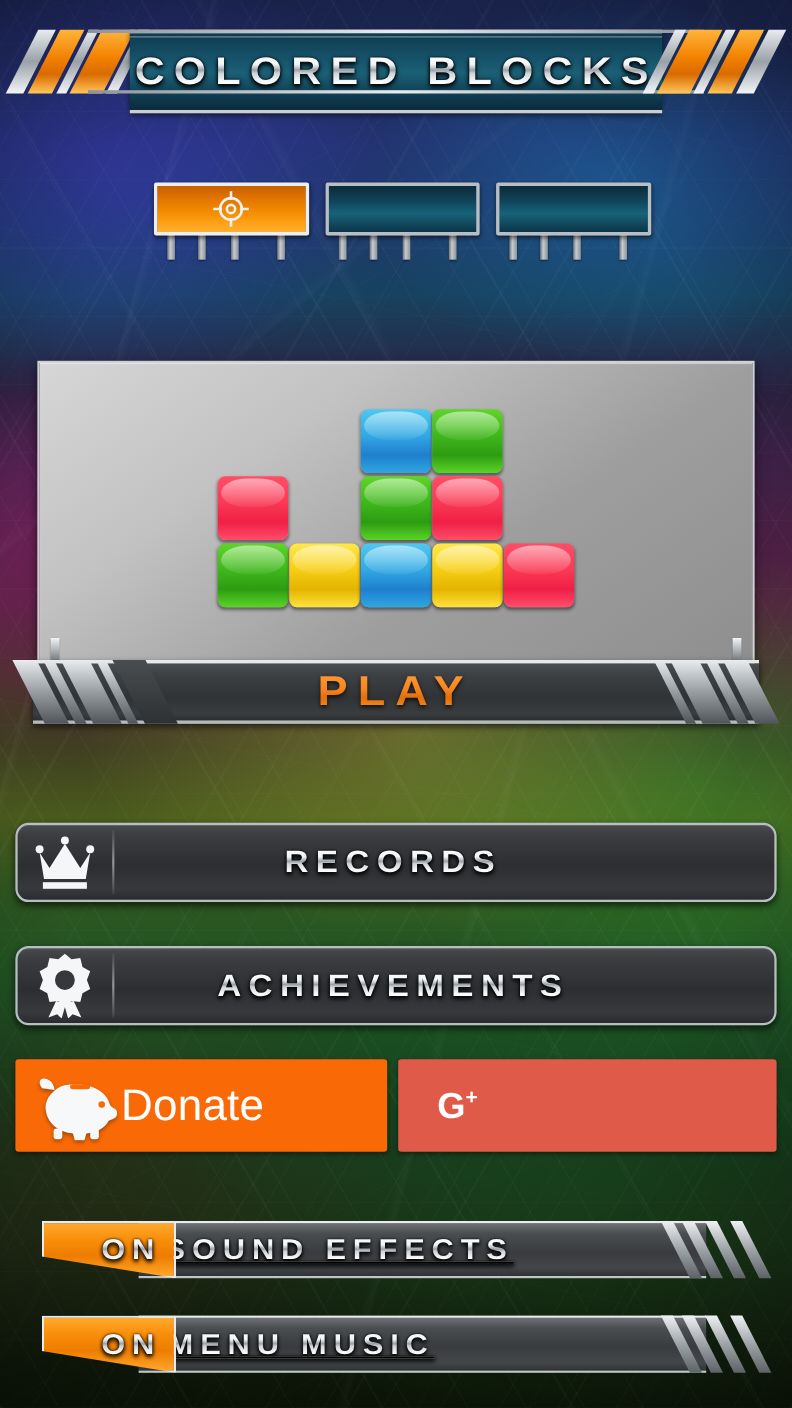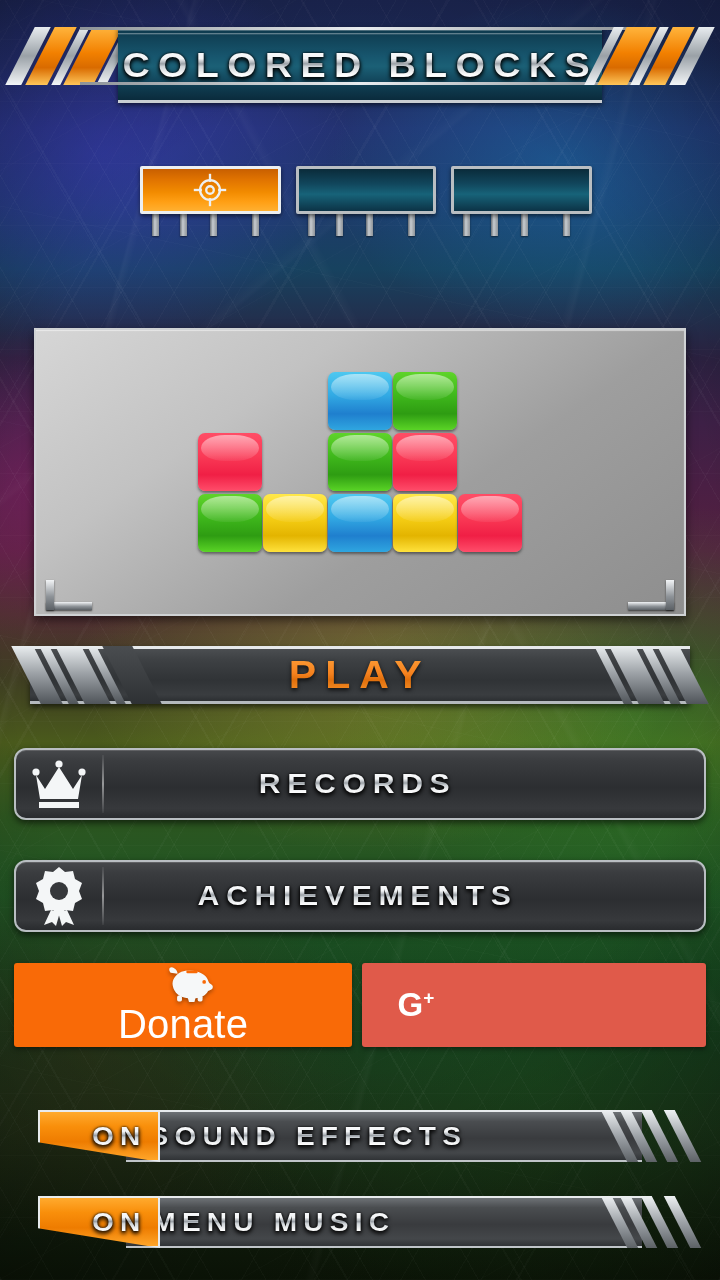--- a/index.html
+++ b/index.html
@@ -149,21 +149,21 @@
          box-shadow:0 2px 3px rgba(0,0,0,.45); overflow:hidden; }
   .blk:after { content:""; position:absolute; left:4%; right:4%; top:3%; height:46%;
     border-radius:50%/60%;
     background:linear-gradient(to bottom, rgba(255,255,255,.52), rgba(255,255,255,.06)); }
   .b-red   { background:linear-gradient(to bottom,#ff4d66 0%,#fa3a56 40%,#f01f45 72%,#ff4d6a 100%); }
   .b-green { background:linear-gradient(to bottom,#5fd42a 0%,#3fb81c 40%,#2e9c12 72%,#5ad426 100%); }
   .b-blue  { background:linear-gradient(to bottom,#4ec8f0 0%,#32aae4 40%,#1f7fce 72%,#2fa6e0 100%); }
   .b-yellow{ background:linear-gradient(to bottom,#ffe84a 0%,#f6cf16 40%,#e3b400 72%,#ffe23c 100%); }
 
   
-  #play-button { position:absolute; left:30px; top:646px; width:660px; height:67px; z-index:6; }
+  #play-button { position:absolute; left:30px; top:600px; width:660px; height:67px; z-index:6; }
   .play-core { position:absolute; left:0; top:0; width:660px; height:58px;
     background:linear-gradient(to bottom,#4b4e51 0%,#3e4144 20%,#303336 60%,#3a3d40 88%,#2c2f32 100%);
     border-top:3px solid #e6e9eb; border-bottom:3px solid #b4b9bd;
     box-shadow:0 3px 6px rgba(0,0,0,.6);
     display:flex; align-items:center; justify-content:center; }
   .play-label { font-size:38px; color:#f2811c;
     background:linear-gradient(to bottom,#ffa13a,#f5821f 45%,#e06f0c 60%,#ff9c32);
     -webkit-background-clip:text; background-clip:text; color:transparent;
     filter:drop-shadow(0 2px 2px rgba(0,0,0,.75)); }
   .pl-dec { position:absolute; top:0; height:58px; pointer-events:none; }
@@ -178,35 +178,35 @@
     display:flex; align-items:center; }
   .mb-icon { width:86px; height:100%; display:flex; align-items:center; justify-content:center; }
   .mb-sep { width:2px; height:58px; background:linear-gradient(to bottom,rgba(255,255,255,.05),rgba(255,255,255,.5),rgba(255,255,255,.05)); }
   .mb-label { flex:1; text-align:center; font-size:28px; padding-right:86px; }
   #records-button { top:748px; }
   #achievements-button { top:860px; }
 
   
   #social-row { position:absolute; left:14px; top:963px; width:692px; height:84px; z-index:6; display:flex; gap:10px; }
   #donate-button { width:338px; height:84px; background:#f96a07; border-radius:3px;
-    display:flex; align-items:center; box-shadow:0 2px 5px rgba(0,0,0,.45);flex-direction:column; }
+    display:flex; align-items:center; box-shadow:0 2px 5px rgba(0,0,0,.45); }
   #signout-button { width:344px; height:84px; background:#e05a4a; border-radius:3px;
     display:flex; align-items:center; box-shadow:0 2px 5px rgba(0,0,0,.45); }
   .soc-label { color:#fff; font-size:40px; font-weight:400; letter-spacing:.2px; }
   .piggy { width:84px; height:64px; margin-left:12px; filter:drop-shadow(0 2px 2px rgba(0,0,0,.35)); }
   .gplus { width:56px; margin-left:26px; color:#fff; font-size:33px; font-weight:bold; text-align:center; }
 
   
   .toggle-row { position:absolute; left:14px; width:692px; height:52px; z-index:6; }
   #sound-toggle-row { top:1110px; }
   #music-toggle-row { top:1196px; }
   .tg-bar { position:absolute; left:112px; top:0; width:516px; height:52px;
     background:linear-gradient(to bottom,#6e7276 0%,#4a4d50 20%,#393b3e 55%,#44474a 85%,#303336 100%);
     border-top:2px solid #e8ebed; border-bottom:2px solid #c0c5c9;
-    display:flex; align-items:center; }
+    display:flex; align-items:center;text-decoration:underline; }
   .tg-label { padding-left:34px; font-size:26px; }
   .tg-on { position:absolute; left:24px; top:0; width:122px; height:52px;
     background:linear-gradient(to bottom,#ffaa2e 0%,#f98f0b 30%,#ee7c00 62%,#ffa62a 100%);
     border:2px solid #e8ebed;
     clip-path:polygon(22% 0,100% 0,100% 100%,0 62%, 0 0);
     display:flex; align-items:center; justify-content:flex-end; padding-right:14px; }
   .tg-on-txt { font-size:26px; }
   .tg-dec { position:absolute; top:0; height:52px; pointer-events:none; }
   .tg-dec i { position:absolute; top:0; height:52px; display:block;
     background:linear-gradient(to bottom,#eef1f3,#9ea3a8 50%,#5d6266); }

